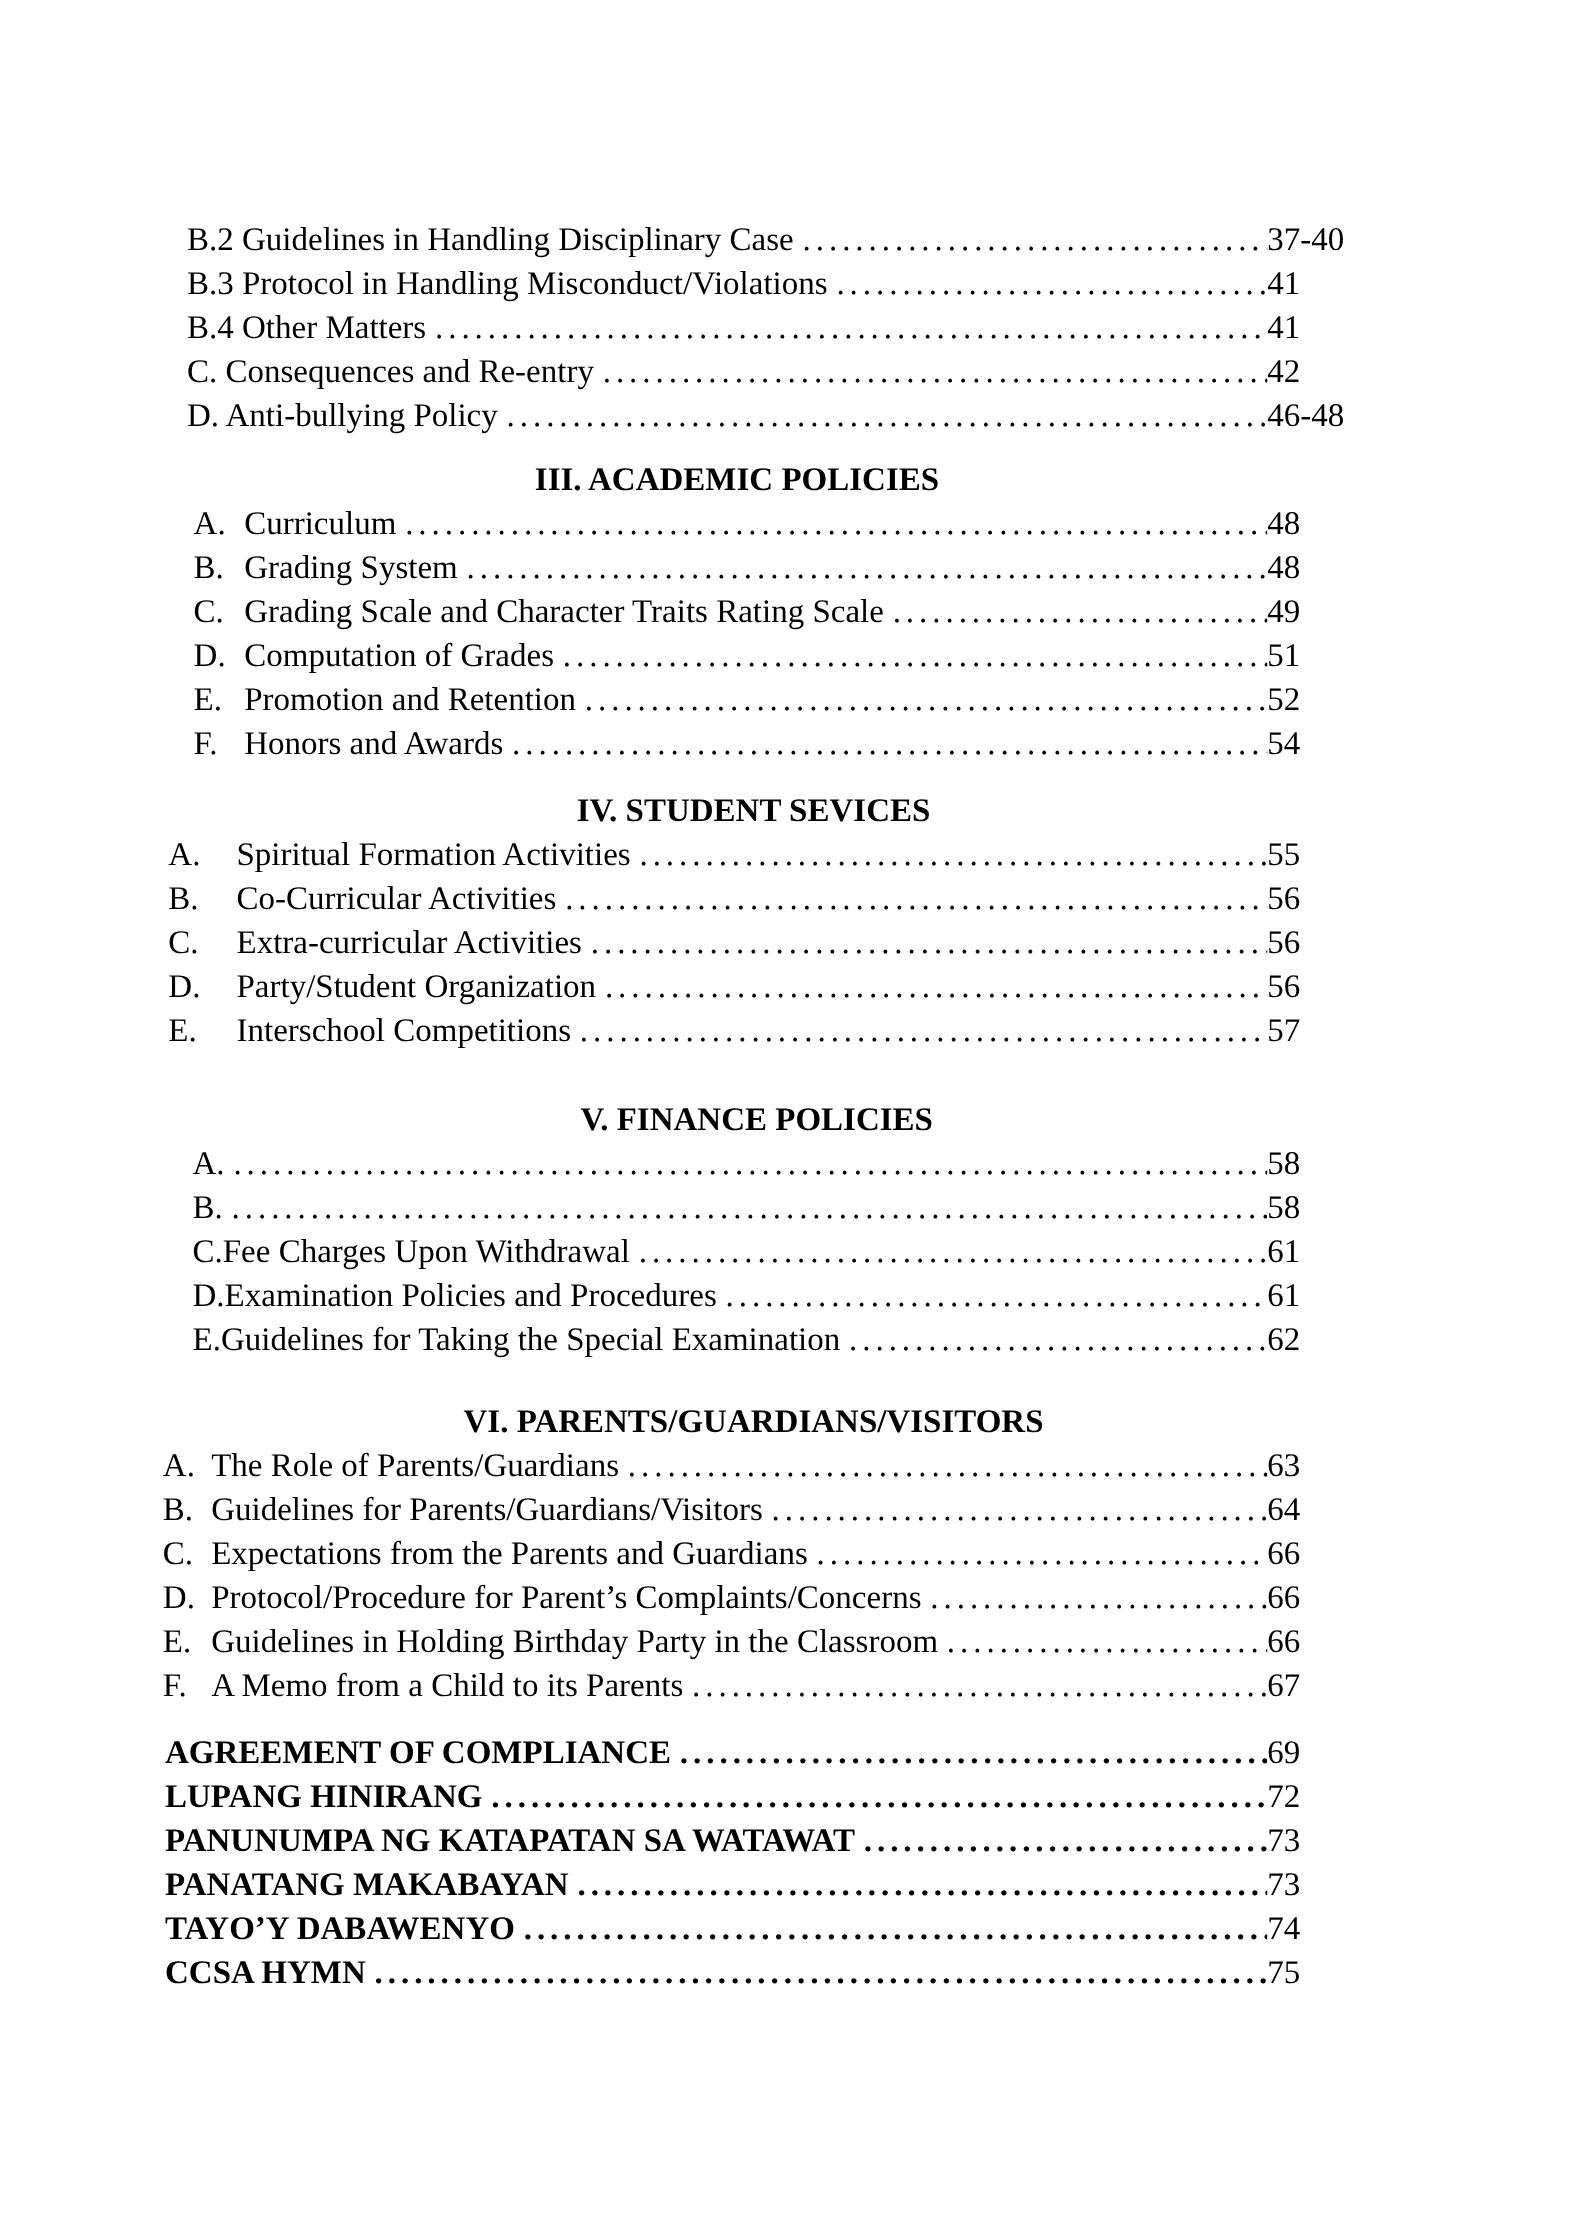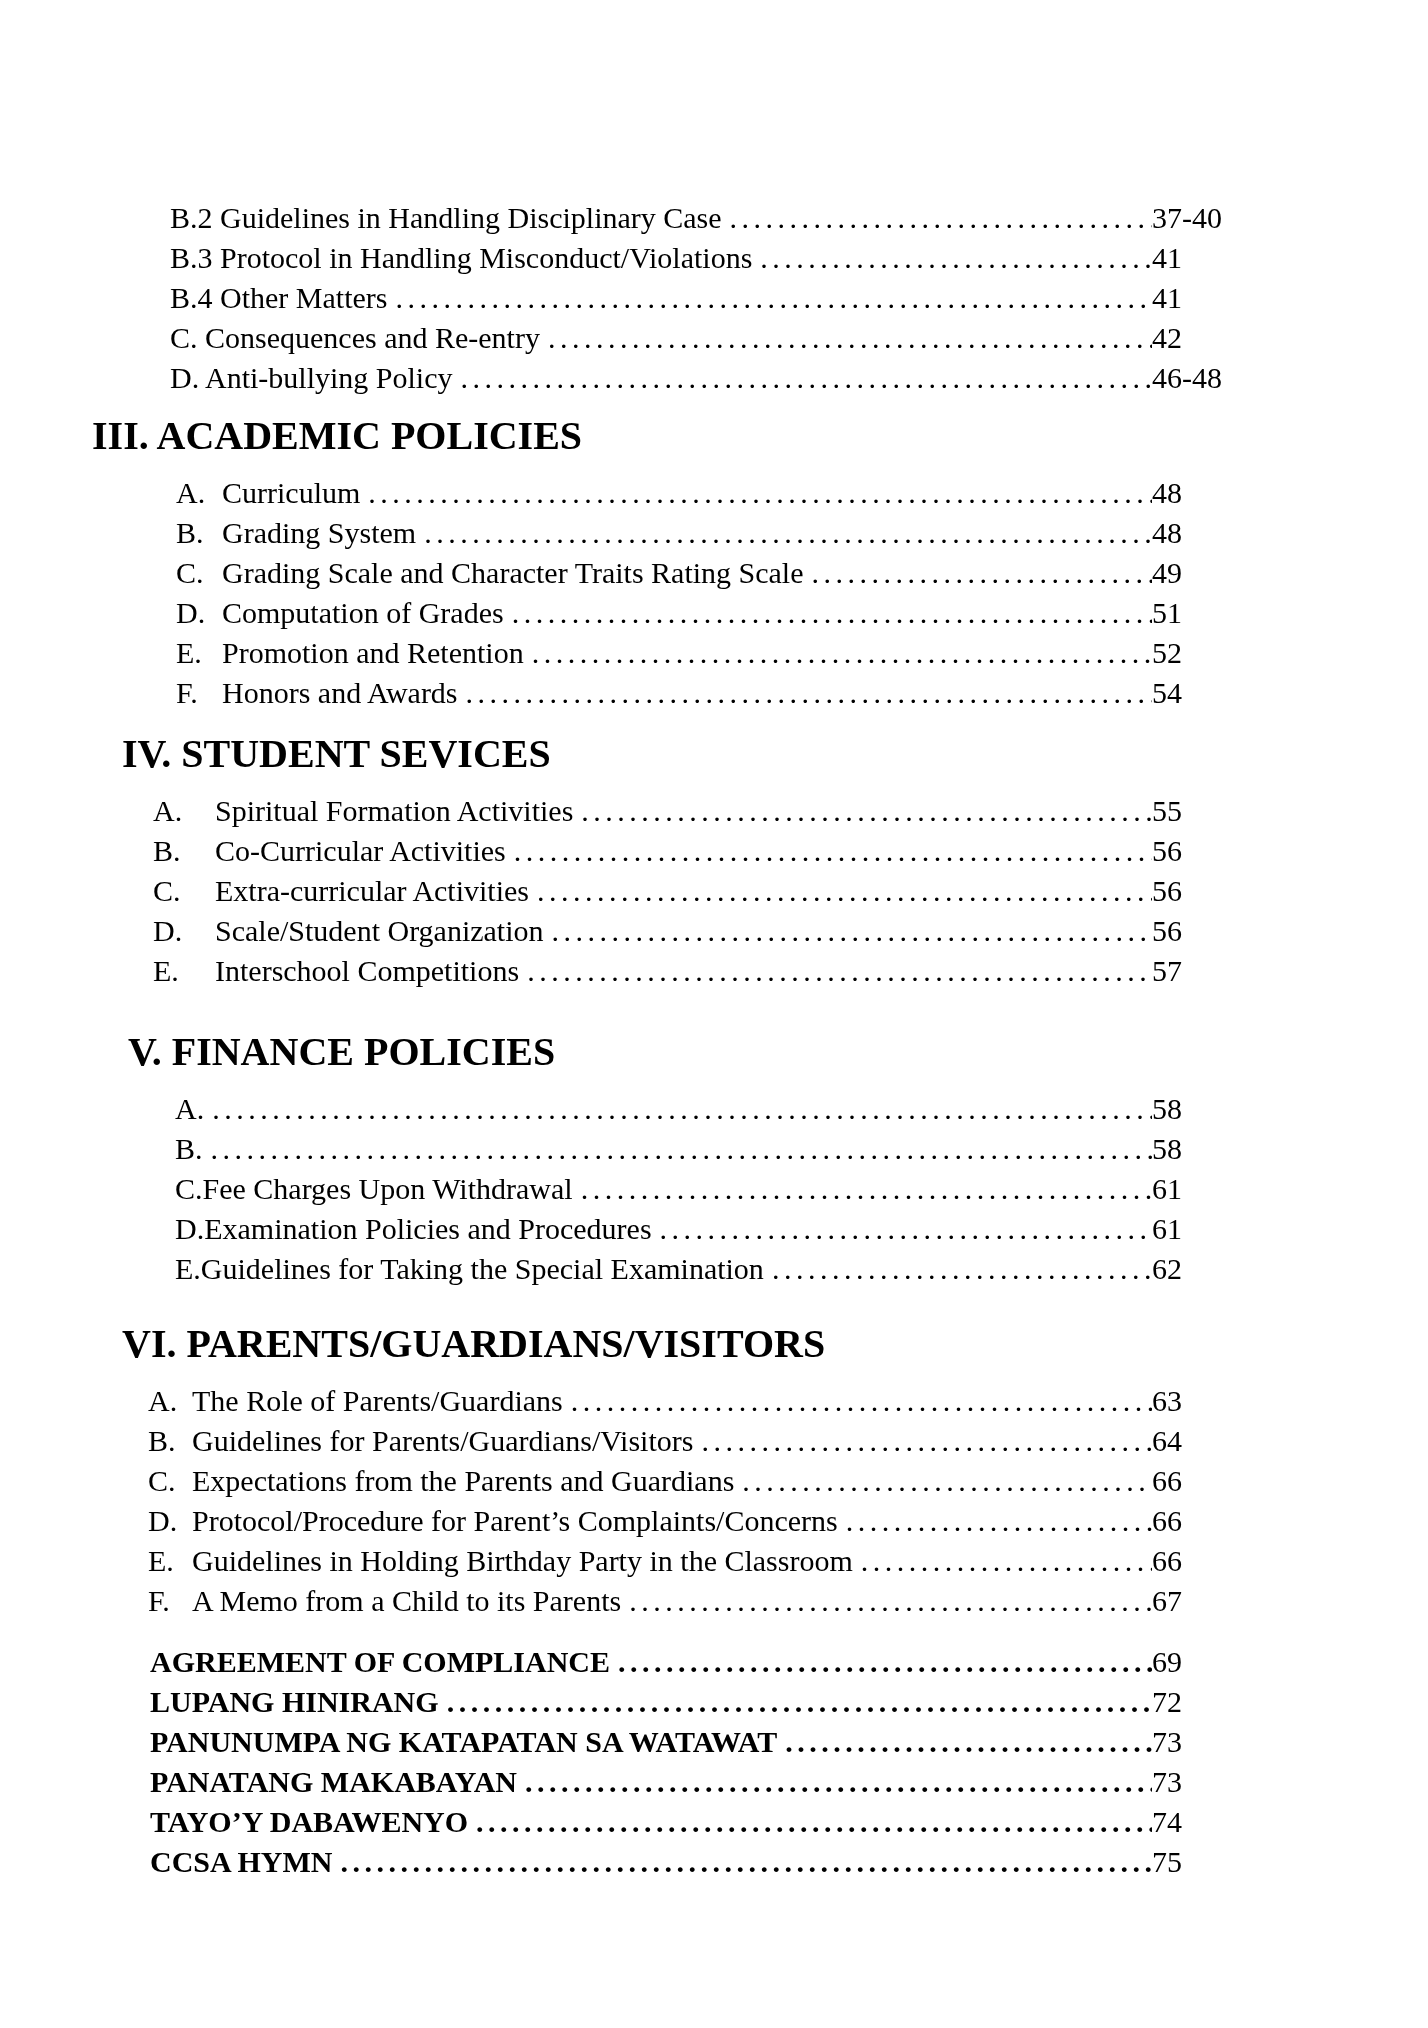--- a/index.html
+++ b/index.html
@@ -11,25 +11,26 @@
   }
   .page {
     position: relative;
     width: 1428px; height: 1965px;
     box-sizing: border-box;
     padding: 198px 180px 0 0;
     overflow: hidden;
   }
   .sec { margin: 0; }
   .hd {
-    margin: 17px;
-    font-size: 40px;
+    margin: 0;
+    font-size: 30px;
     line-height: 40px;
     font-weight: bold;
     white-space: nowrap;
+    text-align: center;
   }
   .row {
     display: flex;
     align-items: baseline;
     font-size: 30px;
     line-height: 40px;
   }
   .ltr { flex: none; white-space: nowrap; }
   .lbl { flex: none; white-space: nowrap; }
   .dots {
@@ -167,21 +168,21 @@
       <span class="pg">56</span>
     </div>
     <div class="row">
       <span class="ltr">C.</span>
       <span class="lbl">Extra-curricular Activities</span>
       <span class="dots">............................................................................................................................................................................................................................</span>
       <span class="pg">56</span>
     </div>
     <div class="row">
       <span class="ltr">D.</span>
-      <span class="lbl">Scale/Student Organization</span>
+      <span class="lbl">Party/Student Organization</span>
       <span class="dots">............................................................................................................................................................................................................................</span>
       <span class="pg">56</span>
     </div>
     <div class="row">
       <span class="ltr">E.</span>
       <span class="lbl">Interschool Competitions</span>
       <span class="dots">............................................................................................................................................................................................................................</span>
       <span class="pg">57</span>
     </div>
   </section>

